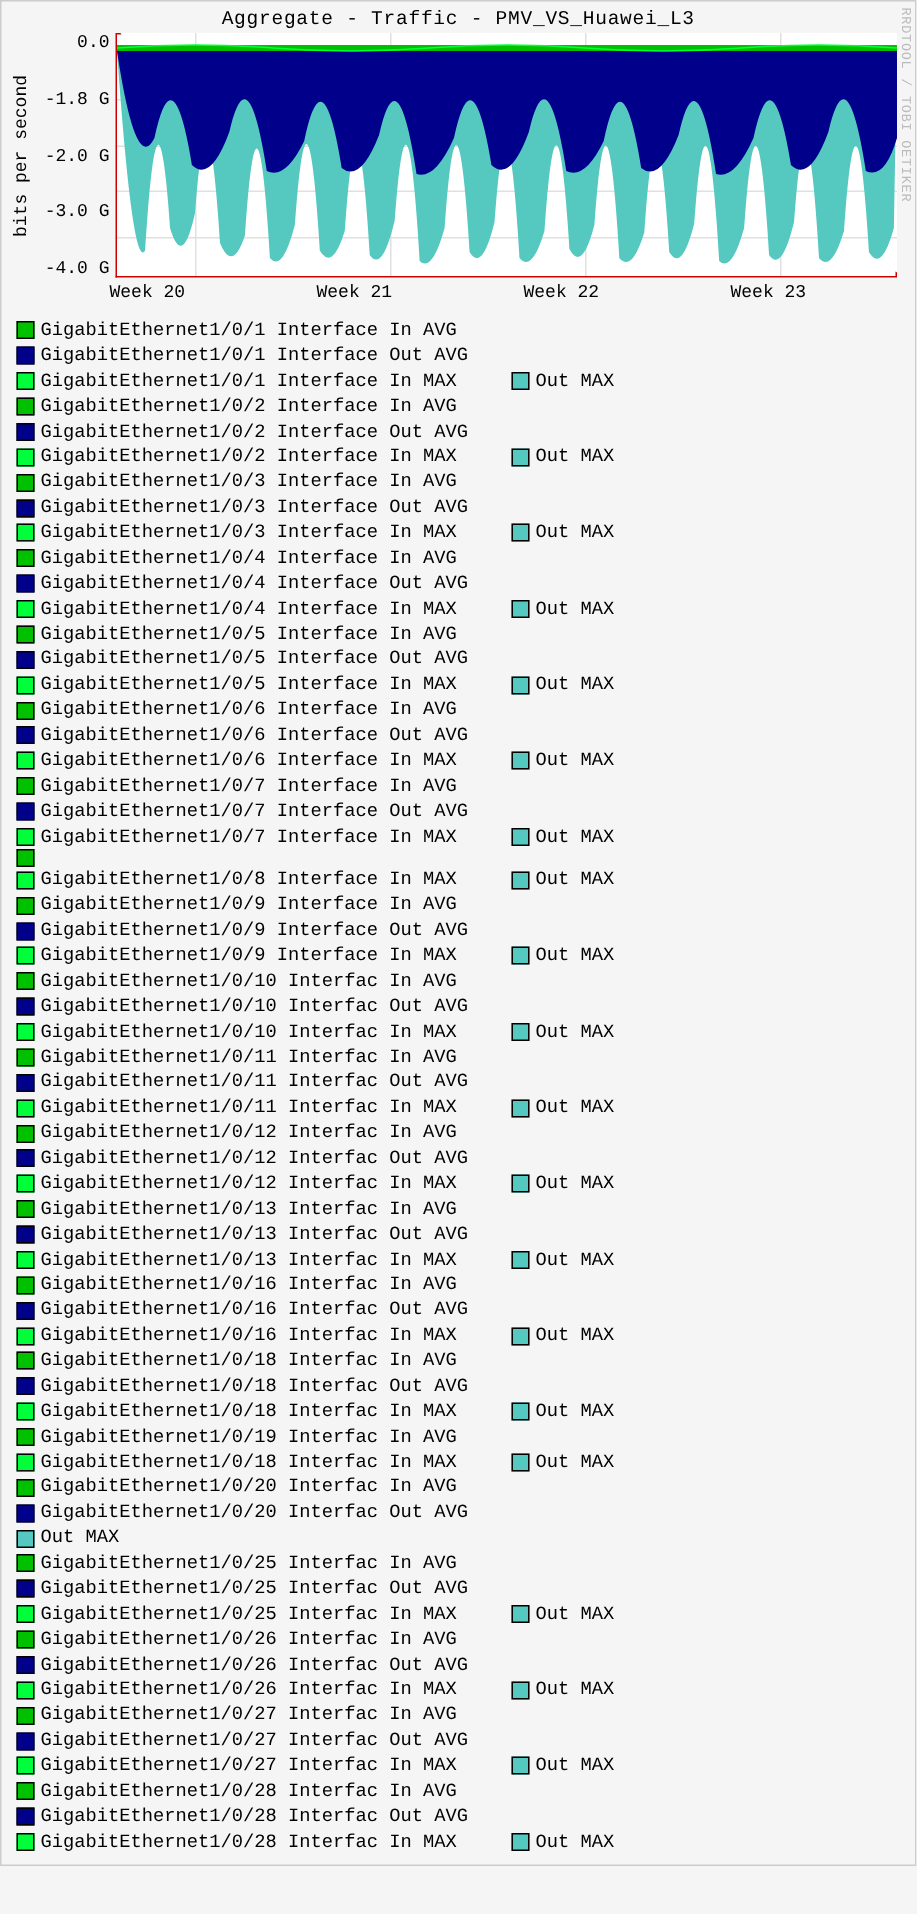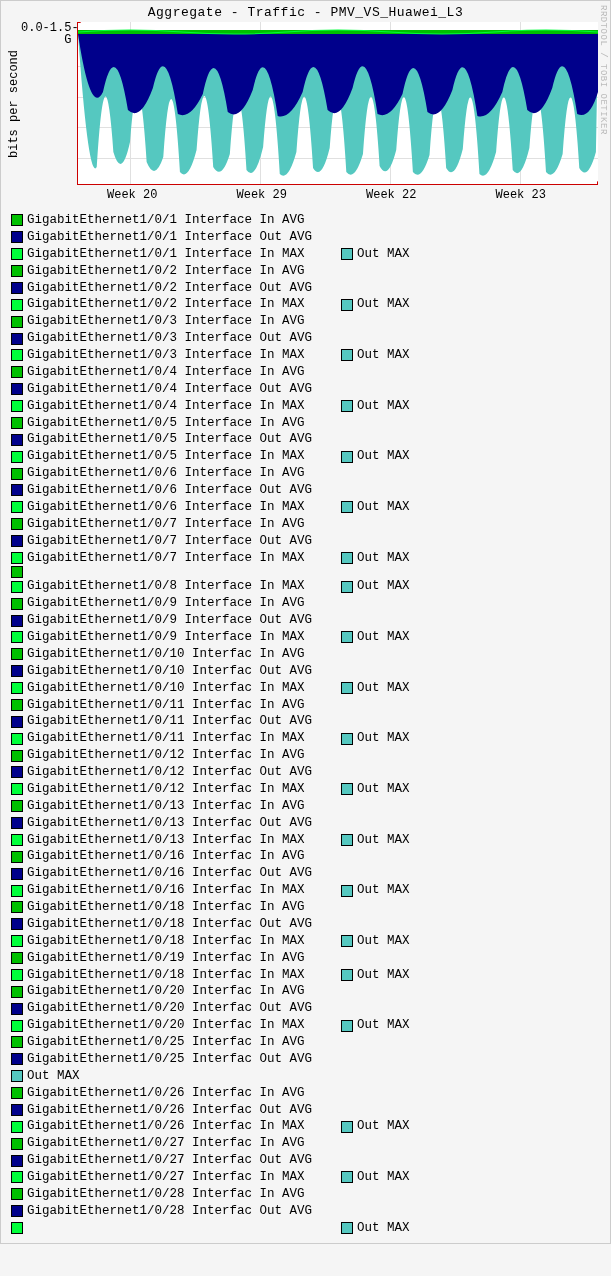--- a/index.html
+++ b/index.html
@@ -43,21 +43,21 @@
     text-align: center;
     font-size: 12px;
     width: 14px;
     display: flex;
     align-items: center;
     justify-content: center;
     padding-right: 2px;
   }
   .yaxis {
     display: flex;
-    flex-direction: row;
+    flex-direction: column;
     justify-content: space-between;
     text-align: right;
     font-size: 12px;
     padding: 0 4px 0 0;
     width: 52px;
   }
   .yaxis div { line-height: 1; }
   .plot {
     flex: 1;
     position: relative;
@@ -84,21 +84,21 @@
   }
   .plot svg {
     position: absolute;
     inset: 0;
     width: 100%;
     height: 100%;
   }
   .xaxis {
     display: flex;
     font-size: 12px;
-    padding: 3px 12px 8px 106px;
+    padding: 3px 12px 8px 72px;
     gap: 27px;
   }
   .xaxis .xt { flex: 1; }
   .arrow-right {
     position: absolute;
     right: -5px;
     bottom: -5px;
     width: 0; height: 0;
     border-top: 4px solid transparent;
     border-bottom: 4px solid transparent;
@@ -136,21 +136,21 @@
 <body>
 
 <div class="graph-box">
   <div class="rrd-credit">RRDTOOL / TOBI OETIKER</div>
   <div class="title">Aggregate - Traffic - PMV_VS_Huawei_L3</div>
 
   <div class="plot-container">
     <div class="ylabel">bits per second</div>
     <div class="yaxis">
       <div>0.0</div>
-      <div>-1.5 G</div>
+      <div>-1.8 G</div>
       <div>-2.0 G</div>
       <div>-3.0 G</div>
       <div>-4.0 G</div>
     </div>
     <div class="plot">
       <div class="arrow-up"></div>
       <div class="arrow-right"></div>
       <div class="gridlines-h">
         <div class="gh" style="top:8%"></div>
         <div class="gh" style="top:27%"></div>
@@ -172,21 +172,21 @@
 
         <path fill="#00c000" d="M0,12 L500,12 L500,8 L0,8 Z"></path>
 
         <path stroke="#00ff3a" stroke-width="1" fill="none" d="M0,10 Q50,6 100,10 T200,10 T300,10 T400,10 T500,10"></path>
       </svg>
     </div>
   </div>
 
   <div class="xaxis">
     <div class="xt">Week 20</div>
-    <div class="xt">Week 29</div>
+    <div class="xt">Week 21</div>
     <div class="xt">Week 22</div>
     <div class="xt">Week 23</div>
   </div>
 
   <div class="legend" id="legend">
       <div class="lrow"><span class="seg1"><span class="swatch" style="background:#00c000"></span><span>GigabitEthernet1/0/1 Interface In AVG</span></span></div>
       <div class="lrow"><span class="seg1"><span class="swatch" style="background:#00008b"></span><span>GigabitEthernet1/0/1 Interface Out AVG</span></span></div>
       <div class="lrow"><span class="seg1"><span class="swatch" style="background:#00ff3a"></span><span>GigabitEthernet1/0/1 Interface In MAX</span></span><span class="seg2"><span class="swatch" style="background:#55c8c0"></span><span>Out MAX</span></span></div>
       <div class="lrow"><span class="seg1"><span class="swatch" style="background:#00c000"></span><span>GigabitEthernet1/0/2 Interface In AVG</span></span></div>
       <div class="lrow"><span class="seg1"><span class="swatch" style="background:#00008b"></span><span>GigabitEthernet1/0/2 Interface Out AVG</span></span></div>
@@ -226,27 +226,27 @@
       <div class="lrow"><span class="seg1"><span class="swatch" style="background:#00c000"></span><span>GigabitEthernet1/0/16 Interfac In AVG</span></span></div>
       <div class="lrow"><span class="seg1"><span class="swatch" style="background:#00008b"></span><span>GigabitEthernet1/0/16 Interfac Out AVG</span></span></div>
       <div class="lrow"><span class="seg1"><span class="swatch" style="background:#00ff3a"></span><span>GigabitEthernet1/0/16 Interfac In MAX</span></span><span class="seg2"><span class="swatch" style="background:#55c8c0"></span><span>Out MAX</span></span></div>
       <div class="lrow"><span class="seg1"><span class="swatch" style="background:#00c000"></span><span>GigabitEthernet1/0/18 Interfac In AVG</span></span></div>
       <div class="lrow"><span class="seg1"><span class="swatch" style="background:#00008b"></span><span>GigabitEthernet1/0/18 Interfac Out AVG</span></span></div>
       <div class="lrow"><span class="seg1"><span class="swatch" style="background:#00ff3a"></span><span>GigabitEthernet1/0/18 Interfac In MAX</span></span><span class="seg2"><span class="swatch" style="background:#55c8c0"></span><span>Out MAX</span></span></div>
       <div class="lrow"><span class="seg1"><span class="swatch" style="background:#00c000"></span><span>GigabitEthernet1/0/19 Interfac In AVG</span></span></div>
       <div class="lrow"><span class="seg1"><span class="swatch" style="background:#00ff3a"></span><span>GigabitEthernet1/0/18 Interfac In MAX</span></span><span class="seg2"><span class="swatch" style="background:#55c8c0"></span><span>Out MAX</span></span></div>
       <div class="lrow"><span class="seg1"><span class="swatch" style="background:#00c000"></span><span>GigabitEthernet1/0/20 Interfac In AVG</span></span></div>
       <div class="lrow"><span class="seg1"><span class="swatch" style="background:#00008b"></span><span>GigabitEthernet1/0/20 Interfac Out AVG</span></span></div>
-      <div class="lrow"><span class="seg1"><span class="swatch" style="background:#00ff3a"></span><span>GigabitEthernet1/0/20 Interfac In MAX</span></span><span class="seg2"><span class="swatch" style="background:#55c8c0"></span><span>Out MAX</span></span></div>
+      <div class="lrow"><span class="seg2"><span class="swatch" style="background:#55c8c0"></span><span>Out MAX</span></span></div>
       <div class="lrow"><span class="seg1"><span class="swatch" style="background:#00c000"></span><span>GigabitEthernet1/0/25 Interfac In AVG</span></span></div>
       <div class="lrow"><span class="seg1"><span class="swatch" style="background:#00008b"></span><span>GigabitEthernet1/0/25 Interfac Out AVG</span></span></div>
-      <div class="lrow"><span class="seg2"><span class="swatch" style="background:#55c8c0"></span><span>Out MAX</span></span></div>
+      <div class="lrow"><span class="seg1"><span class="swatch" style="background:#00ff3a"></span><span>GigabitEthernet1/0/25 Interfac In MAX</span></span><span class="seg2"><span class="swatch" style="background:#55c8c0"></span><span>Out MAX</span></span></div>
       <div class="lrow"><span class="seg1"><span class="swatch" style="background:#00c000"></span><span>GigabitEthernet1/0/26 Interfac In AVG</span></span></div>
       <div class="lrow"><span class="seg1"><span class="swatch" style="background:#00008b"></span><span>GigabitEthernet1/0/26 Interfac Out AVG</span></span></div>
       <div class="lrow"><span class="seg1"><span class="swatch" style="background:#00ff3a"></span><span>GigabitEthernet1/0/26 Interfac In MAX</span></span><span class="seg2"><span class="swatch" style="background:#55c8c0"></span><span>Out MAX</span></span></div>
       <div class="lrow"><span class="seg1"><span class="swatch" style="background:#00c000"></span><span>GigabitEthernet1/0/27 Interfac In AVG</span></span></div>
       <div class="lrow"><span class="seg1"><span class="swatch" style="background:#00008b"></span><span>GigabitEthernet1/0/27 Interfac Out AVG</span></span></div>
       <div class="lrow"><span class="seg1"><span class="swatch" style="background:#00ff3a"></span><span>GigabitEthernet1/0/27 Interfac In MAX</span></span><span class="seg2"><span class="swatch" style="background:#55c8c0"></span><span>Out MAX</span></span></div>
       <div class="lrow"><span class="seg1"><span class="swatch" style="background:#00c000"></span><span>GigabitEthernet1/0/28 Interfac In AVG</span></span></div>
       <div class="lrow"><span class="seg1"><span class="swatch" style="background:#00008b"></span><span>GigabitEthernet1/0/28 Interfac Out AVG</span></span></div>
-      <div class="lrow"><span class="seg1"><span class="swatch" style="background:#00ff3a"></span></span><span class="seg2"><span class="swatch" style="background:#55c8c0"></span><span>Out MAX</span></span></div>
+      <div class="lrow"><span class="seg1"><span class="swatch" style="background:#00ff3a"></span><span>GigabitEthernet1/0/28 Interfac In MAX</span></span><span class="seg2"><span class="swatch" style="background:#55c8c0"></span><span>Out MAX</span></span></div>
     </div>
 </div>
 
 </body></html>

